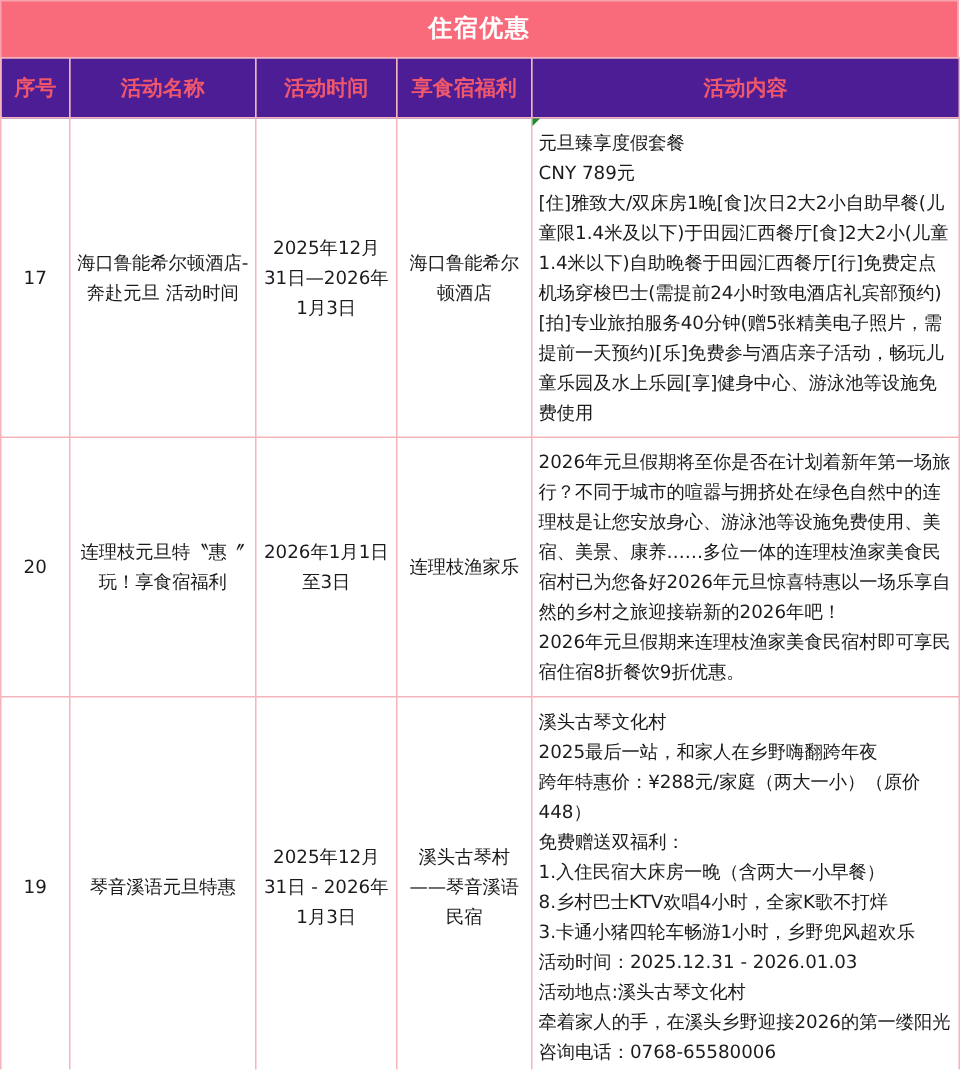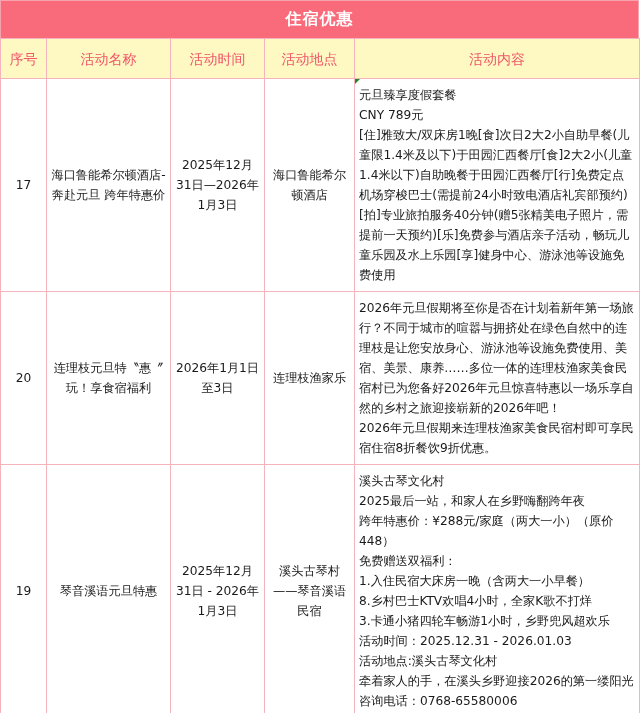--- a/index.html
+++ b/index.html
@@ -16,22 +16,22 @@
     position: absolute; left: 0; top: 38px;
     border-collapse: collapse; table-layout: fixed; width: 639px;
   }
   td, th {
     border: 1px solid #f5b3bb;
     vertical-align: middle;
     font-size: 12.2px;
     line-height: 20px;
   }
   th {
-    height: 40px; color: #f0576a; font-weight: normal; font-size: 14px;
-    text-align: center; background: #fef9c3;
+    height: 40px; color: #f0576a; font-weight: bold; font-size: 14px;
+    text-align: center; background: #4c1d95;
   }
   td.c { text-align: center; padding: 0 4px; }
   td.content { text-align: left; padding: 6px 3px 6px 4px; position: relative; }
   .line { display: block; white-space: normal; }
   .corner-mark {
     position: absolute; left: 0; top: 0; width: 0; height: 0;
     border-top: 5px solid #1f8a2a; border-right: 5px solid transparent;
   }
   .r17 td { height: 184px; }
   .r18 td { height: 159px; }
@@ -49,28 +49,28 @@
       <col style="width:124px">
       <col style="width:94px">
       <col style="width:90px">
       <col style="width:285px">
     </colgroup>
     <thead>
       <tr>
         <th>序号</th>
         <th>活动名称</th>
         <th>活动时间</th>
-        <th>活动地点</th>
+        <th>享食宿福利</th>
         <th>活动内容</th>
       </tr>
     </thead>
     <tbody>
       <tr class="r17">
         <td class="c">17</td>
-        <td class="c">海口鲁能希尔顿酒店-奔赴元旦 跨年特惠价</td>
+        <td class="c">海口鲁能希尔顿酒店-奔赴元旦 活动时间</td>
         <td class="c">2025年12月31日—2026年1月3日</td>
         <td class="c">海口鲁能希尔顿酒店</td>
         <td class="content">
           <span class="corner-mark"></span>
           <span class="line">元旦臻享度假套餐</span>
           <span class="line">CNY  789元</span>
           <span class="line">[住]雅致大/双床房1晚[食]次日2大2小自助早餐(儿童限1.4米及以下)于田园汇西餐厅[食]2大2小(儿童1.4米以下)自助晚餐于田园汇西餐厅[行]免费定点机场穿梭巴士(需提前24小时致电酒店礼宾部预约)[拍]专业旅拍服务40分钟(赠5张精美电子照片，需提前一天预约)[乐]免费参与酒店亲子活动，畅玩儿童乐园及水上乐园[享]健身中心、游泳池等设施免费使用</span>
         </td>
       </tr>
       <tr class="r18">

